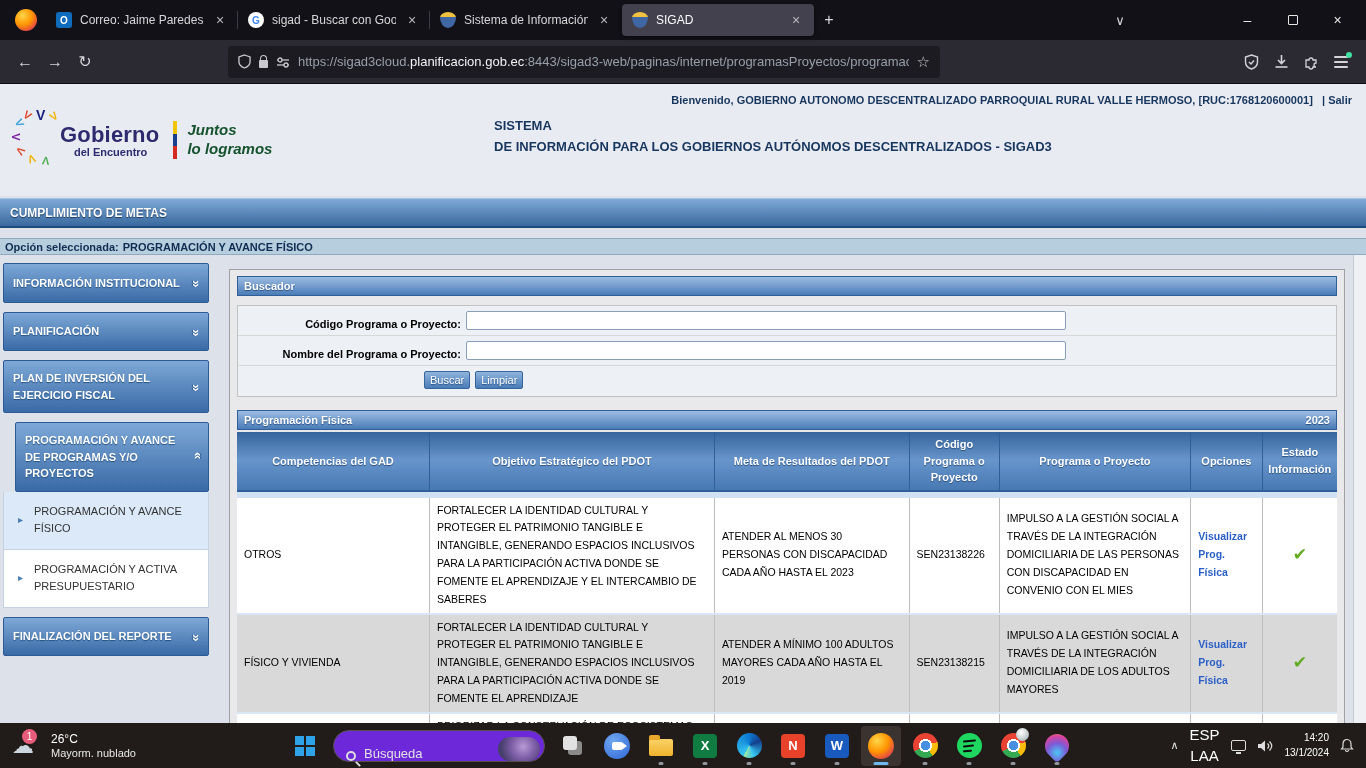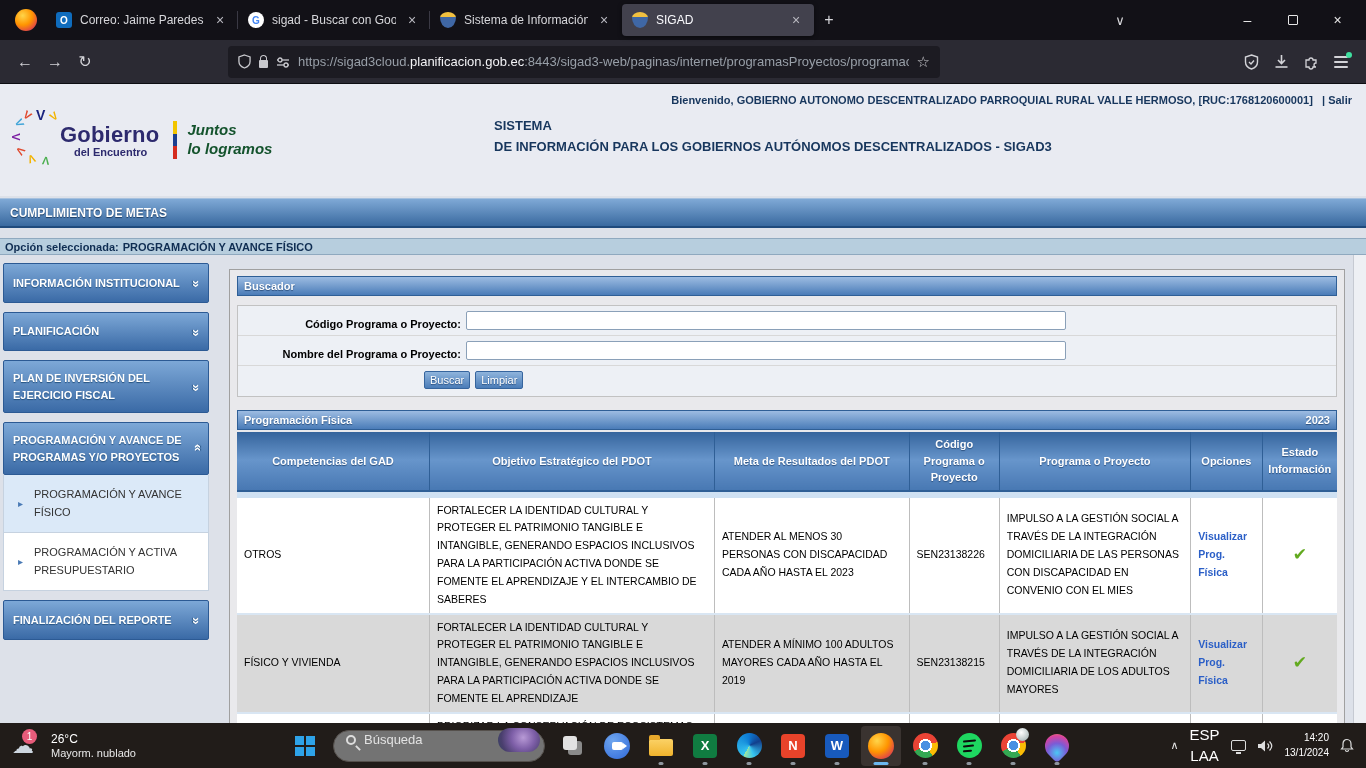--- a/index.html
+++ b/index.html
@@ -71,21 +71,21 @@
   .option-bar { margin-top:10px; height:17px; background:#b7cede; border-top:1px solid #8fa9bf;
                 border-bottom:1px solid #8fa9bf; display:flex; align-items:center; gap:4px;
                 font-size:11px; font-weight:bold; color:#0f2d52; padding-left:5px; }
 
   .page-body { display:flex; margin-top:8px; height:461px; }
   .sidebar { width:212px; flex:0 0 212px; padding:0 3px; }
   .side-item { background:linear-gradient(#7da8d7, #3a6aa6); border:1px solid #2c5a94; border-radius:2px;
                color:#fff; font-weight:bold; font-size:11px; padding:9px 9px; margin-bottom:9px;
                display:flex; justify-content:space-between; align-items:center; gap:6px; line-height:1.5;
                text-shadow:0 1px 1px #24517f; }
-  .side-item.expanded { margin-bottom:0; }
+  .side-item.expanded { margin-bottom:0;margin-left:12px; }
   .chev { font-size:13px; display:inline-block; transform:rotate(90deg); letter-spacing:-2px; flex:0 0 auto; }
   .chev.up { transform:rotate(-90deg); }
   .side-sub { background:#fff; border:1px solid #c6d2e0; border-top:none; padding:11px 6px 11px 30px;
               font-size:11px; color:#333; line-height:1.6; position:relative; }
   .side-sub.selected { background:#dbe9f8; }
   .side-sub .tri { position:absolute; left:14px; top:50%; transform:translateY(-50%); color:#4a7ab5; font-size:10px; }
   .side-sub.last { margin-bottom:9px; }
 
   .content { flex:1; margin:6px 21px 0 17px; }
   .content-panel { border:1px solid #a0a0a0; background:#e9e9ec; padding:6px 7px; height:600px; }
@@ -130,22 +130,22 @@
   .w-cond { font-size:11px; color:#e8e8e8; }
   .task-center { position:absolute; left:285px; top:0; height:45px; display:flex; align-items:center; gap:4px; }
   .slot { width:40px; height:40px; display:flex; align-items:center; justify-content:center; border-radius:4px; position:relative; }
   .slot.run::after { content:""; position:absolute; bottom:1px; left:50%; transform:translateX(-50%);
                      width:5px; height:3px; border-radius:2px; background:#8f969e; }
   .slot.active { background:#3a3330; }
   .slot.active::after { content:""; position:absolute; bottom:1px; left:50%; transform:translateX(-50%);
                         width:15px; height:3px; border-radius:2px; background:#6cb8f0; }
   .start-logo { width:20px; height:20px; display:grid; grid-template-columns:9px 9px; grid-template-rows:9px 9px; gap:2px; }
   .start-logo i { background:#2ea3e8; }
-  .search-pill { width:212px; height:32px; background:#737373; border:1px solid #55504c; border-radius:16px;
-                 display:flex; align-items:center; padding:0 4px 12px 12px; gap:8px; margin:0 4px; }
+  .search-pill { width:212px; height:32px; background:#6d28d9; border:1px solid #55504c; border-radius:16px;
+                 display:flex; align-items:flex-end; padding:0 4px 0 12px; gap:8px; margin:0 4px; }
   .mag { width:10px; height:10px; border:2px solid #ddd; border-radius:50%; position:relative; flex:0 0 10px; }
   .mag::after { content:""; position:absolute; width:2px; height:6px; background:#ddd; left:9px; top:8px; transform:rotate(-45deg); }
   .search-pill .s-text { flex:1; font-size:13px; color:#e2e2e2; }
   .s-img { width:42px; height:24px; border-radius:12px;
            background:radial-gradient(circle at 60% 40%, #b89ad6 0%, #7e5fa8 40%, #4a3f6e 75%, #35445e 100%); }
   .taskview { width:20px; height:20px; position:relative; }
   .taskview i { position:absolute; width:14px; height:14px; border-radius:3px; }
   .taskview i:first-child { background:#8a8a8a; left:5px; top:5px; }
   .taskview i:last-child { background:#e2e2e2; left:0; top:0; }
   .chat-ic { width:26px; height:26px; border-radius:50%; background:radial-gradient(circle at 35% 30%, #6fa6ef, #2f68d8);

